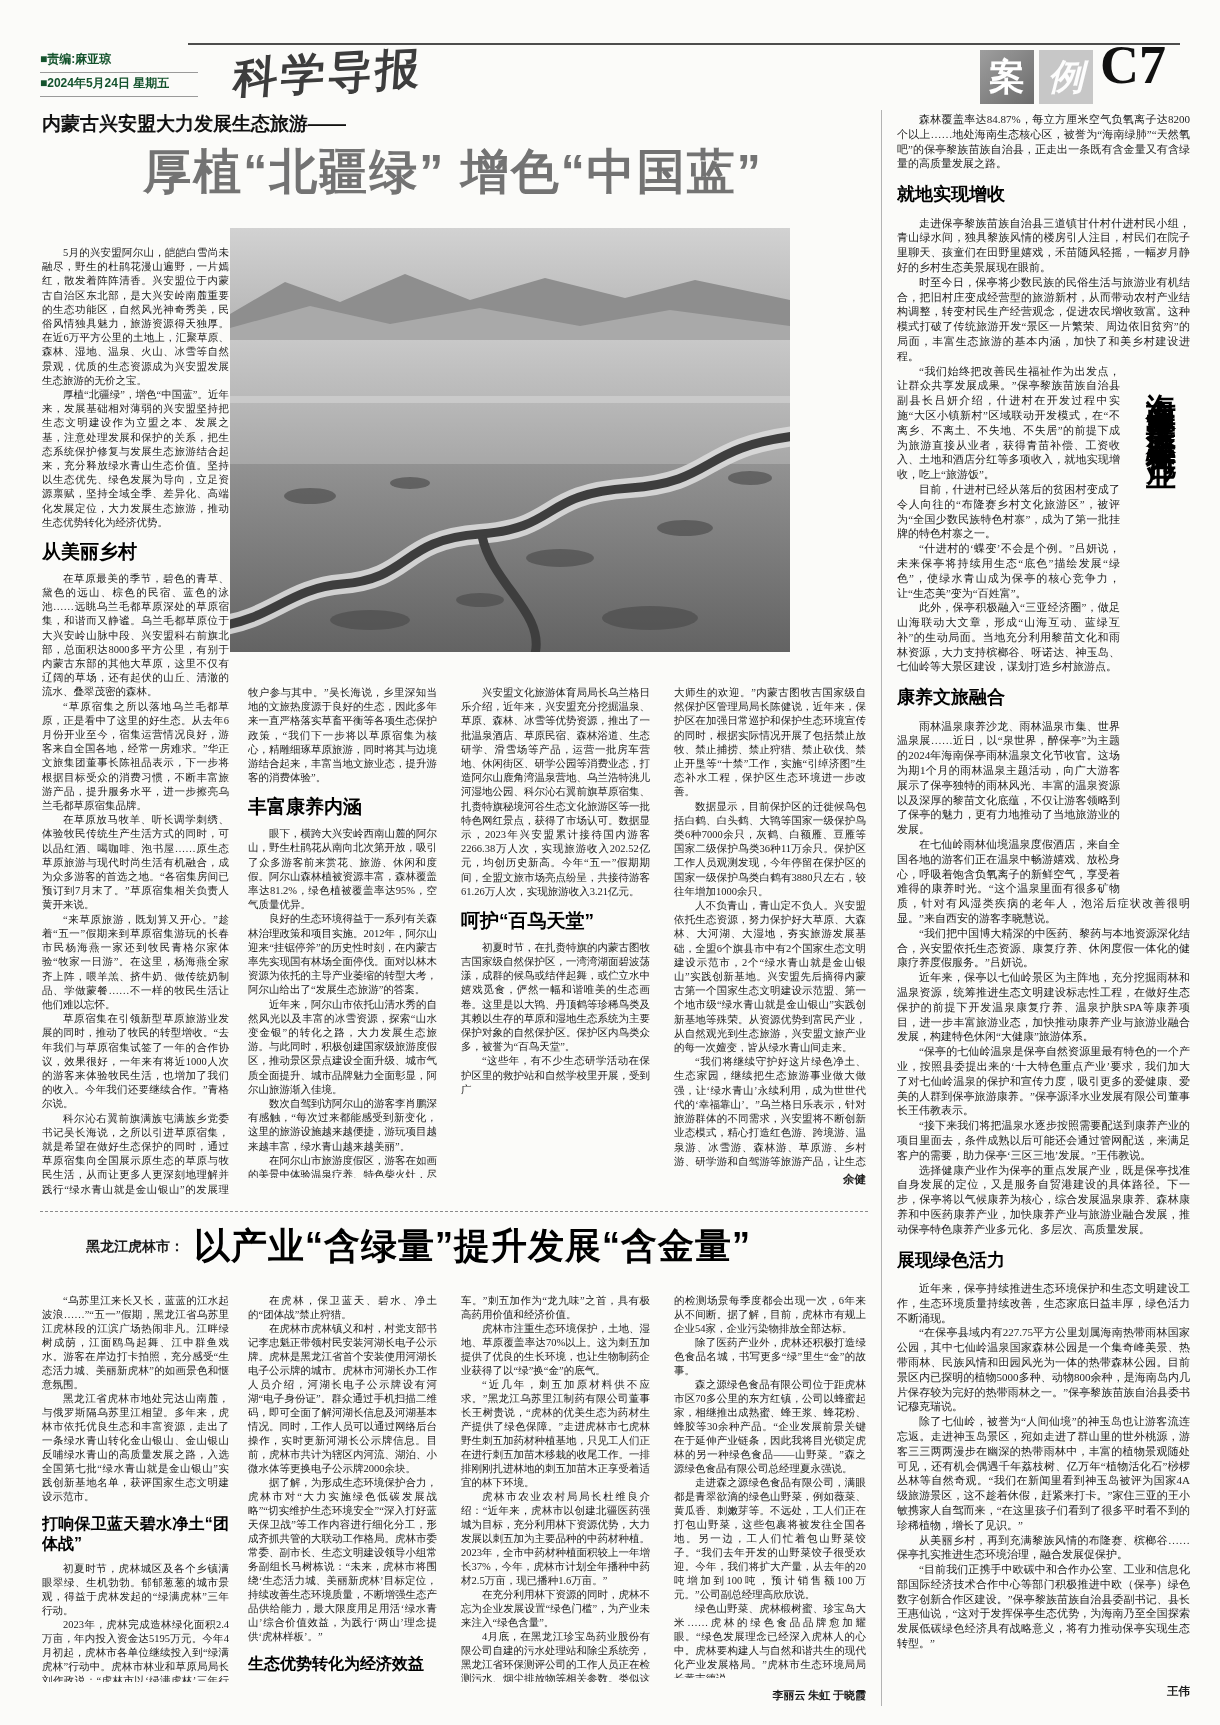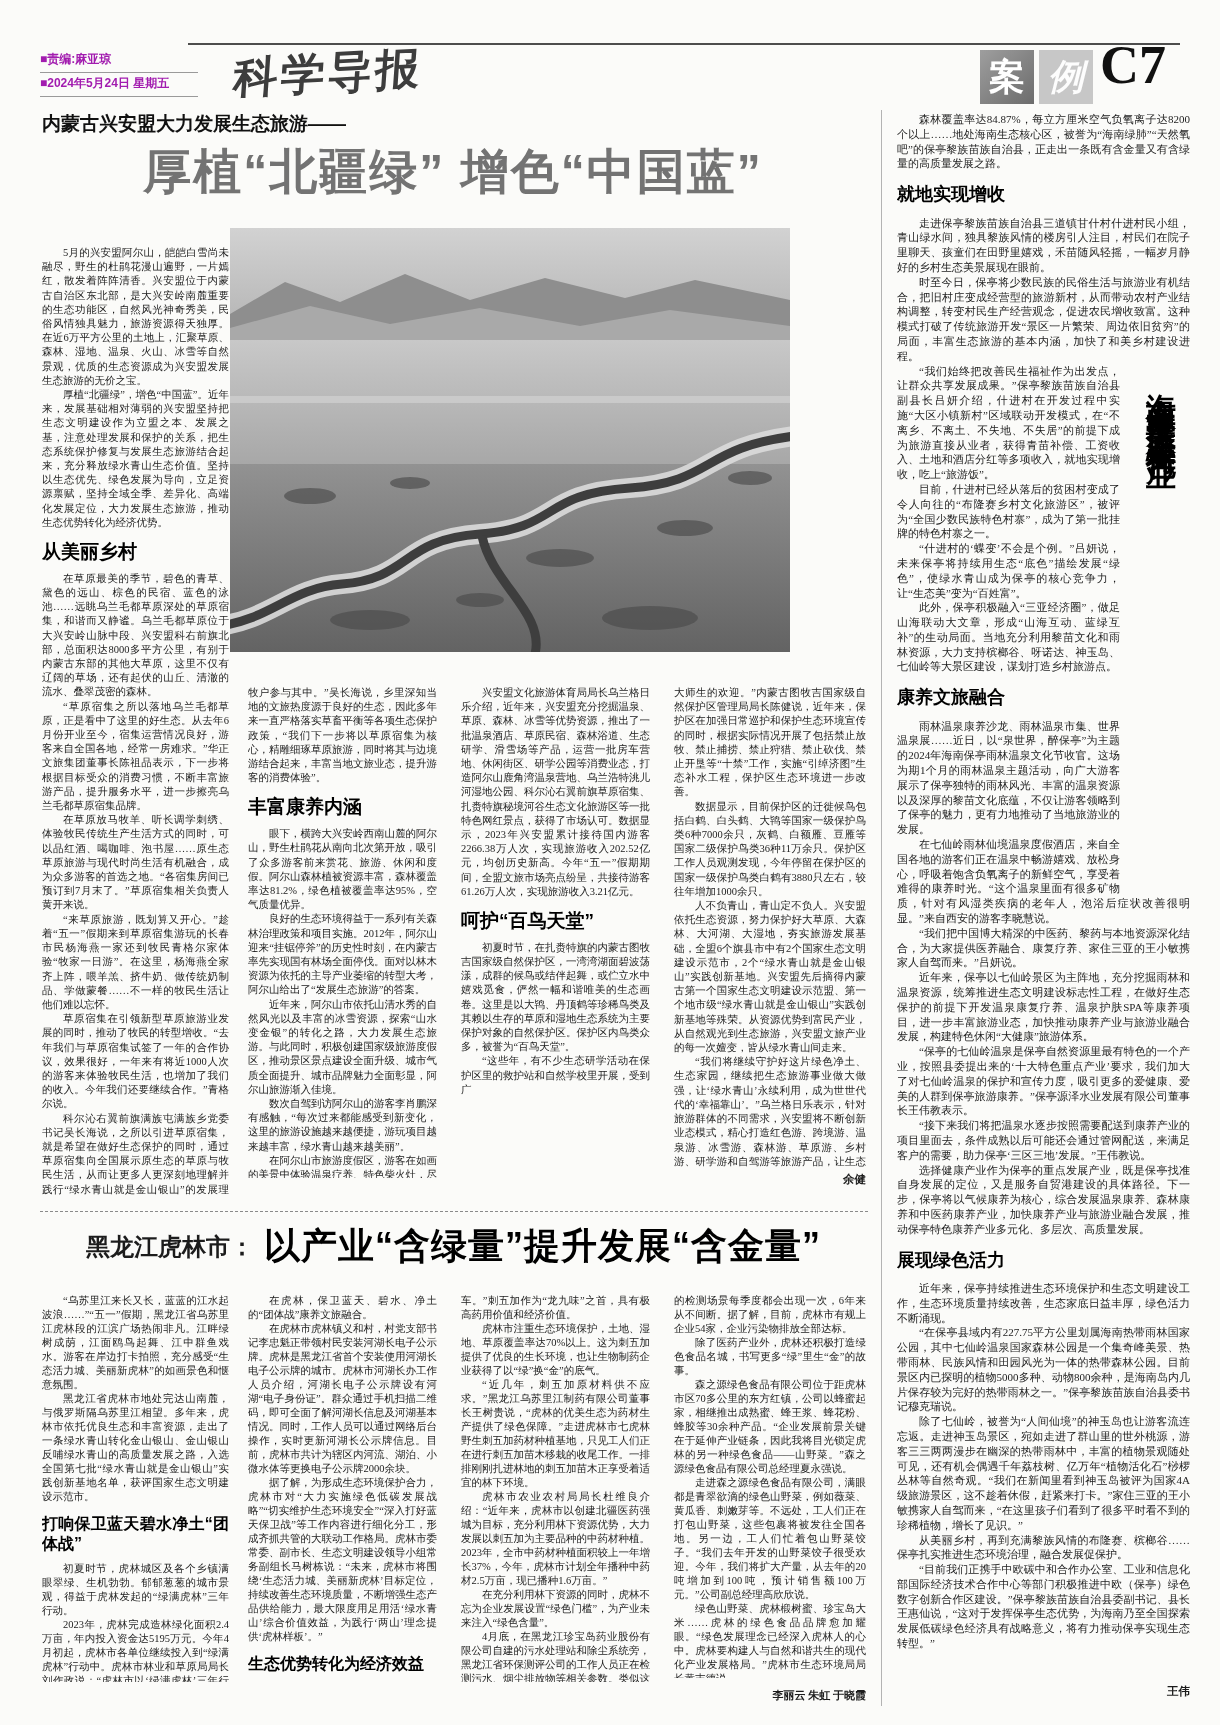--- a/index.html
+++ b/index.html
@@ -2,21 +2,21 @@
 <html><head>
 <meta charset="utf-8">
 <style>
   html,body{margin:0;padding:0;background:#e9e9e9;}
   #page{position:relative;width:1220px;height:1725px;margin:0 auto;background:#fbfbf9;
         font-family:"Liberation Serif","DejaVu Serif",serif;color:#1c1c1c;overflow:hidden;}
   .sans{font-family:"Liberation Sans","DejaVu Sans",sans-serif;}
   
   .toprule{position:absolute;left:188px;top:43px;width:992px;height:2px;background:#4d4d4d;}
   .edblock{position:absolute;left:40px;top:49px;width:158px;}
-  .edline{font-family:"Liberation Sans",sans-serif;font-size:12px;font-weight:bold;color:#a21caf;
+  .edline{font-family:"Liberation Sans",sans-serif;font-size:12px;font-weight:bold;color:#14532d;
           padding:2px 0 4px;border-bottom:1px solid #9a9a9a;white-space:nowrap;}
   .masthead{position:absolute;left:234px;top:44px;font-family:"Liberation Serif",serif;
             font-weight:bold;font-size:44px;color:#3d3d3d;transform:skewX(-7deg) rotate(-3deg);
             letter-spacing:3px;}
   .badges{position:absolute;left:980px;top:50px;display:flex;gap:5px;}
   .badge{width:54px;height:54px;text-align:center;font-size:36px;line-height:54px;
          font-weight:bold;color:#fff;}
   .badge.an{background:linear-gradient(135deg,#9e9e9e,#6c6c6c);}
   .badge.li{background:#c7c7c7;color:#fdfdfd;font-style:italic;font-family:"Liberation Serif",serif;}
   .pageno{position:absolute;left:1100px;top:34px;font-family:"Liberation Serif",serif;
@@ -40,21 +40,21 @@
        margin:12px 0 9px;text-indent:0;color:#000;}
   .author{position:absolute;font-weight:bold;text-align:right;font-size:11.5px;}
   
   .vtitle{float:right;width:58px;height:516px;margin:6px 0 8px 12px;
           writing-mode:vertical-rl;text-orientation:upright;
           font-family:"Liberation Sans",sans-serif;font-weight:bold;font-size:30px;
           line-height:58px;letter-spacing:5px;color:#000;text-indent:0;}
   
   .hl2wrap{position:absolute;left:40px;top:1222px;width:828px;display:flex;align-items:center;
            gap:10px;padding-left:46px;box-sizing:border-box;}
-  .kicker{font-family:"Liberation Sans",sans-serif;font-weight:bold;font-size:24px;white-space:nowrap;}
+  .kicker{font-family:"Liberation Sans",sans-serif;font-weight:bold;font-size:14px;white-space:nowrap;}
   .headline2{font-family:"Liberation Sans",sans-serif;font-weight:bold;font-size:36px;
              letter-spacing:1px;color:#000;white-space:nowrap;}
 </style>
 </head>
 <body>
 
 <div id="page">
 
   <div class="toprule"></div>
   <div class="edblock">
@@ -158,21 +158,21 @@
     <p>走进保亭黎族苗族自治县三道镇甘什村什进村民小组，青山绿水间，独具黎族风情的楼房引人注目，村民们在院子里聊天、孩童们在田野里嬉戏，禾苗随风轻摇，一幅岁月静好的乡村生态美景展现在眼前。</p>
     <p>时至今日，保亭将少数民族的民俗生活与旅游业有机结合，把旧村庄变成经营型的旅游新村，从而带动农村产业结构调整，转变村民生产经营观念，促进农民增收致富。这种模式打破了传统旅游开发“景区一片繁荣、周边依旧贫穷”的局面，丰富生态旅游的基本内涵，加快了和美乡村建设进程。</p>
     <div class="vtitle">海南保亭发展旅游康养特色产业</div>
     <p>“我们始终把改善民生福祉作为出发点，让群众共享发展成果。”保亭黎族苗族自治县副县长吕妍介绍，什进村在开发过程中实施“大区小镇新村”区域联动开发模式，在“不离乡、不离土、不失地、不失居”的前提下成为旅游直接从业者，获得青苗补偿、工资收入、土地和酒店分红等多项收入，就地实现增收，吃上“旅游饭”。</p>
     <p>目前，什进村已经从落后的贫困村变成了令人向往的“布隆赛乡村文化旅游区”，被评为“全国少数民族特色村寨”，成为了第一批挂牌的特色村寨之一。</p>
     <p>“什进村的‘蝶变’不会是个例。”吕妍说，未来保亭将持续用生态“底色”描绘发展“绿色”，使绿水青山成为保亭的核心竞争力，让“生态美”变为“百姓富”。</p>
     <p>此外，保亭积极融入“三亚经济圈”，做足山海联动大文章，形成“山海互动、蓝绿互补”的生动局面。当地充分利用黎苗文化和雨林资源，大力支持槟榔谷、呀诺达、神玉岛、七仙岭等大景区建设，谋划打造乡村旅游点。</p>
     <h3 class="hn-sec">康养文旅融合</h3>
     <p>雨林温泉康养沙龙、雨林温泉市集、世界温泉展……近日，以“泉世界，醉保亭”为主题的2024年海南保亭雨林温泉文化节收官。这场为期1个月的雨林温泉主题活动，向广大游客展示了保亭独特的雨林风光、丰富的温泉资源以及深厚的黎苗文化底蕴，不仅让游客领略到了保亭的魅力，更有力地推动了当地旅游业的发展。</p>
     <p>在七仙岭雨林仙境温泉度假酒店，来自全国各地的游客们正在温泉中畅游嬉戏、放松身心，呼吸着饱含负氧离子的新鲜空气，享受着难得的康养时光。“这个温泉里面有很多矿物质，针对有风湿类疾病的老年人，泡浴后症状改善很明显。”来自西安的游客李晓慧说。</p>
-    <p>“我们把中国博大精深的中医药、黎药与本地资源深化结合，为大家提供医养融合、康复疗养、家住三亚的王小敏携家人自驾而来。”吕妍说。</p>
+    <p>“我们把中国博大精深的中医药、黎药与本地资源深化结合，兴安盟依托生态资源、康复疗养、休闲度假一体化的健康疗养度假服务。”吕妍说。</p>
     <p>近年来，保亭以七仙岭景区为主阵地，充分挖掘雨林和温泉资源，统筹推进生态文明建设标志性工程，在做好生态保护的前提下开发温泉康复疗养、温泉护肤SPA等康养项目，进一步丰富旅游业态，加快推动康养产业与旅游业融合发展，构建特色休闲“大健康”旅游体系。</p>
     <p>“保亭的七仙岭温泉是保亭自然资源里最有特色的一个产业，按照县委提出来的‘十大特色重点产业’要求，我们加大了对七仙岭温泉的保护和宣传力度，吸引更多的爱健康、爱美的人群到保亭旅游康养。”保亭源泽水业发展有限公司董事长王伟教表示。</p>
     <p>“接下来我们将把温泉水逐步按照需要配送到康养产业的项目里面去，条件成熟以后可能还会通过管网配送，来满足客户的需要，助力保亭‘三区三地’发展。”王伟教说。</p>
     <p>选择健康产业作为保亭的重点发展产业，既是保亭找准自身发展的定位，又是服务自贸港建设的具体路径。下一步，保亭将以气候康养为核心，综合发展温泉康养、森林康养和中医药康养产业，加快康养产业与旅游业融合发展，推动保亭特色康养产业多元化、多层次、高质量发展。</p>
     <h3 class="hn-sec">展现绿色活力</h3>
     <p>近年来，保亭持续推进生态环境保护和生态文明建设工作，生态环境质量持续改善，生态家底日益丰厚，绿色活力不断涌现。</p>
     <p>“在保亭县域内有227.75平方公里划属海南热带雨林国家公园，其中七仙岭温泉国家森林公园是一个集奇峰美景、热带雨林、民族风情和田园风光为一体的热带森林公园。目前景区内已探明的植物5000多种、动物800余种，是海南岛内几片保存较为完好的热带雨林之一。”保亭黎族苗族自治县委书记穆克瑞说。</p>
     <p>除了七仙岭，被誉为“人间仙境”的神玉岛也让游客流连忘返。走进神玉岛景区，宛如走进了群山里的世外桃源，游客三三两两漫步在幽深的热带雨林中，丰富的植物景观随处可见，还有机会偶遇千年荔枝树、亿万年“植物活化石”桫椤丛林等自然奇观。“我们在新闻里看到神玉岛被评为国家4A级旅游景区，这不趁着休假，赶紧来打卡。”家住三亚的王小敏携家人自驾而来，“在这里孩子们看到了很多平时看不到的珍稀植物，增长了见识。”</p>
     <p>从美丽乡村，再到充满黎族风情的布隆赛、槟榔谷……保亭扎实推进生态环境治理，融合发展促保护。</p>
     <p>“目前我们正携手中欧碳中和合作办公室、工业和信息化部国际经济技术合作中心等部门积极推进中欧（保亭）绿色数字创新合作区建设。”保亭黎族苗族自治县委副书记、县长王惠仙说，“这对于发挥保亭生态优势，为海南乃至全国探索发展低碳绿色经济具有战略意义，将有力推动保亭实现生态转型。”</p>
@@ -188,21 +188,21 @@
 
   <div class="col b-body" style="left:42px;top:1294px;width:187px;height:388px;">
     <p>“乌苏里江来长又长，蓝蓝的江水起波浪……”“五一”假期，黑龙江省乌苏里江虎林段的江滨广场热闹非凡。江畔绿树成荫，江面鸥鸟起舞、江中群鱼戏水。游客在岸边打卡拍照，充分感受“生态活力城、美丽新虎林”的如画景色和惬意氛围。</p>
     <p>黑龙江省虎林市地处完达山南麓，与俄罗斯隔乌苏里江相望。多年来，虎林市依托优良生态和丰富资源，走出了一条绿水青山转化金山银山、金山银山反哺绿水青山的高质量发展之路，入选全国第七批“绿水青山就是金山银山”实践创新基地名单，获评国家生态文明建设示范市。</p>
     <h3 class="sec" style="font-size:16px;">打响保卫蓝天碧水净土“团体战”</h3>
     <p>初夏时节，虎林城区及各个乡镇满眼翠绿、生机勃勃。郁郁葱葱的城市景观，得益于虎林发起的“绿满虎林”三年行动。</p>
     <p>2023年，虎林完成造林绿化面积2.4万亩，年内投入资金达5195万元。今年4月初起，虎林市各单位继续投入到“绿满虎林”行动中。虎林市林业和草原局局长刘作政说：“虎林市以‘绿满虎林’三年行动为载体，全力为虎林高质量发展提供优质生态屏障。接下来，我们还将继续对全市造林绿化工作进行再动员、再挖潜、再突破，再次掀起造林绿化高潮。”</p>
   </div>
 
   <div class="col b-body" style="left:248px;top:1294px;width:189px;height:388px;">
-    <p>在虎林，保卫蓝天、碧水、净土的“团体战”康养文旅融合。</p>
+    <p>在虎林，保卫蓝天、碧水、净土的“团体战”禁止狩猎。</p>
     <p>在虎林市虎林镇义和村，村党支部书记李忠魁正带领村民安装河湖长电子公示牌。虎林是黑龙江省首个安装使用河湖长电子公示牌的城市。虎林市河湖长办工作人员介绍，河湖长电子公示牌设有河湖“电子身份证”。群众通过手机扫描二维码，即可全面了解河湖长信息及河湖基本情况。同时，工作人员可以通过网络后台操作，实时更新河湖长公示牌信息。目前，虎林市共计为辖区内河流、湖泊、小微水体等更换电子公示牌2000余块。</p>
     <p>据了解，为形成生态环境保护合力，虎林市对“大力实施绿色低碳发展战略”“切实维护生态环境安全”“深入打好蓝天保卫战”等工作内容进行细化分工，形成齐抓共管的大联动工作格局。虎林市委常委、副市长、生态文明建设领导小组常务副组长马树栋说：“未来，虎林市将围绕‘生态活力城、美丽新虎林’目标定位，持续改善生态环境质量，不断增强生态产品供给能力，最大限度用足用活‘绿水青山’综合价值效益，为践行‘两山’理念提供‘虎林样板’。”</p>
     <h3 class="sec" style="font-size:16px;">生态优势转化为经济效益</h3>
 
   </div>
 
   <div class="col b-body" style="left:461px;top:1294px;width:189px;height:388px;">
     <p style="text-indent:0;">车。”刺五加作为“龙九味”之首，具有极高药用价值和经济价值。</p>
     <p>虎林市注重生态环境保护，土地、湿地、草原覆盖率达70%以上。这为刺五加提供了优良的生长环境，也让生物制药企业获得了以“绿”换“金”的底气。</p>
     <p>“近几年，刺五加原材料供不应求。”黑龙江乌苏里江制药有限公司董事长王树贵说，“虎林的优美生态为药材生产提供了绿色保障。”走进虎林市七虎林野生刺五加药材种植基地，只见工人们正在进行刺五加苗木移栽的收尾工作。一排排刚刚扎进林地的刺五加苗木正享受着适宜的林下环境。</p>

